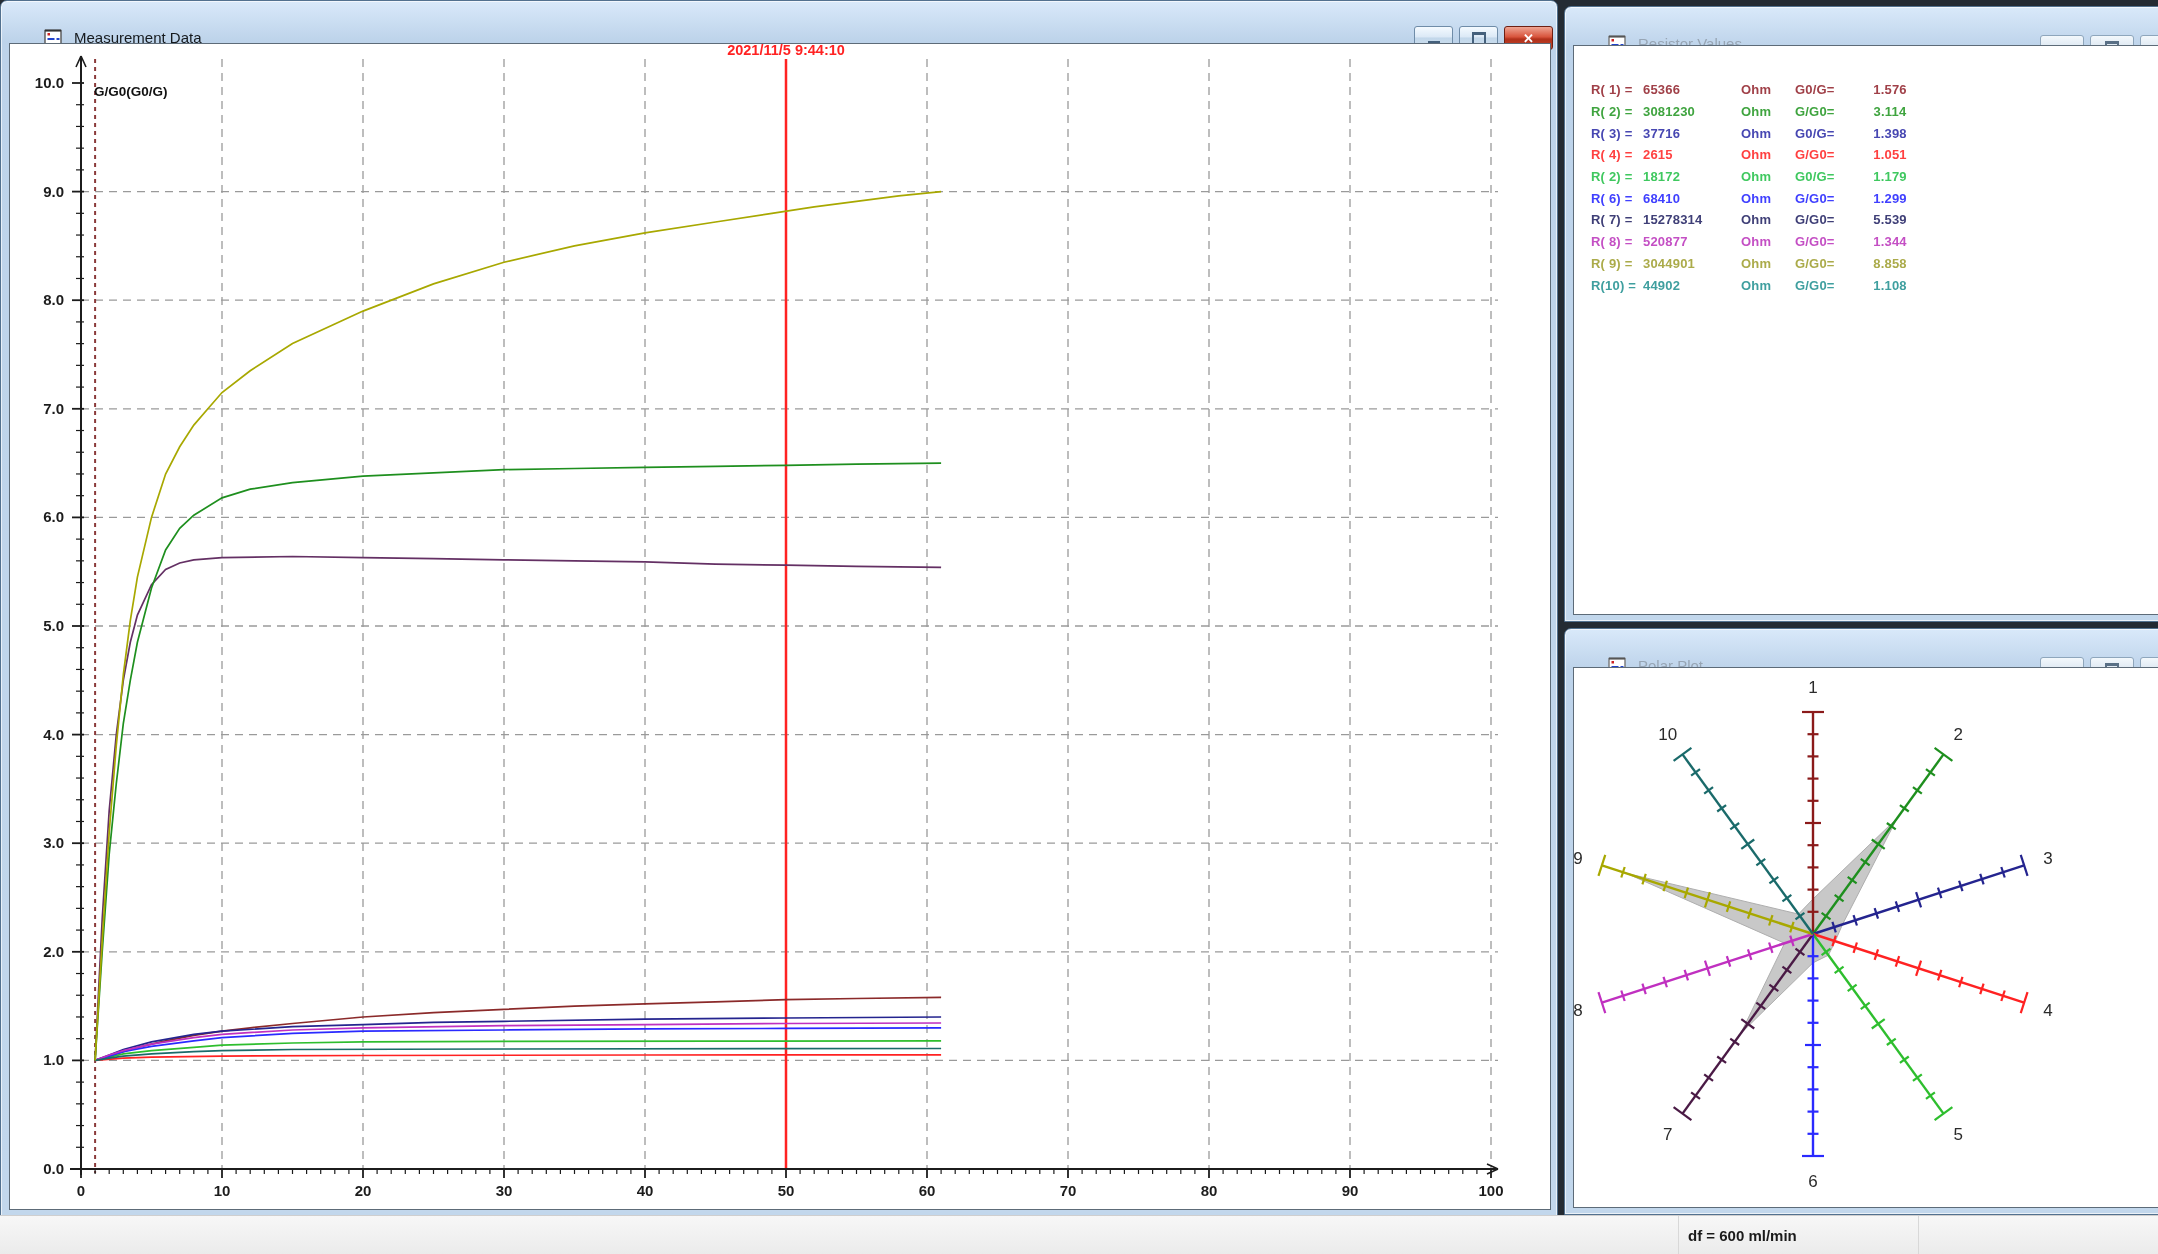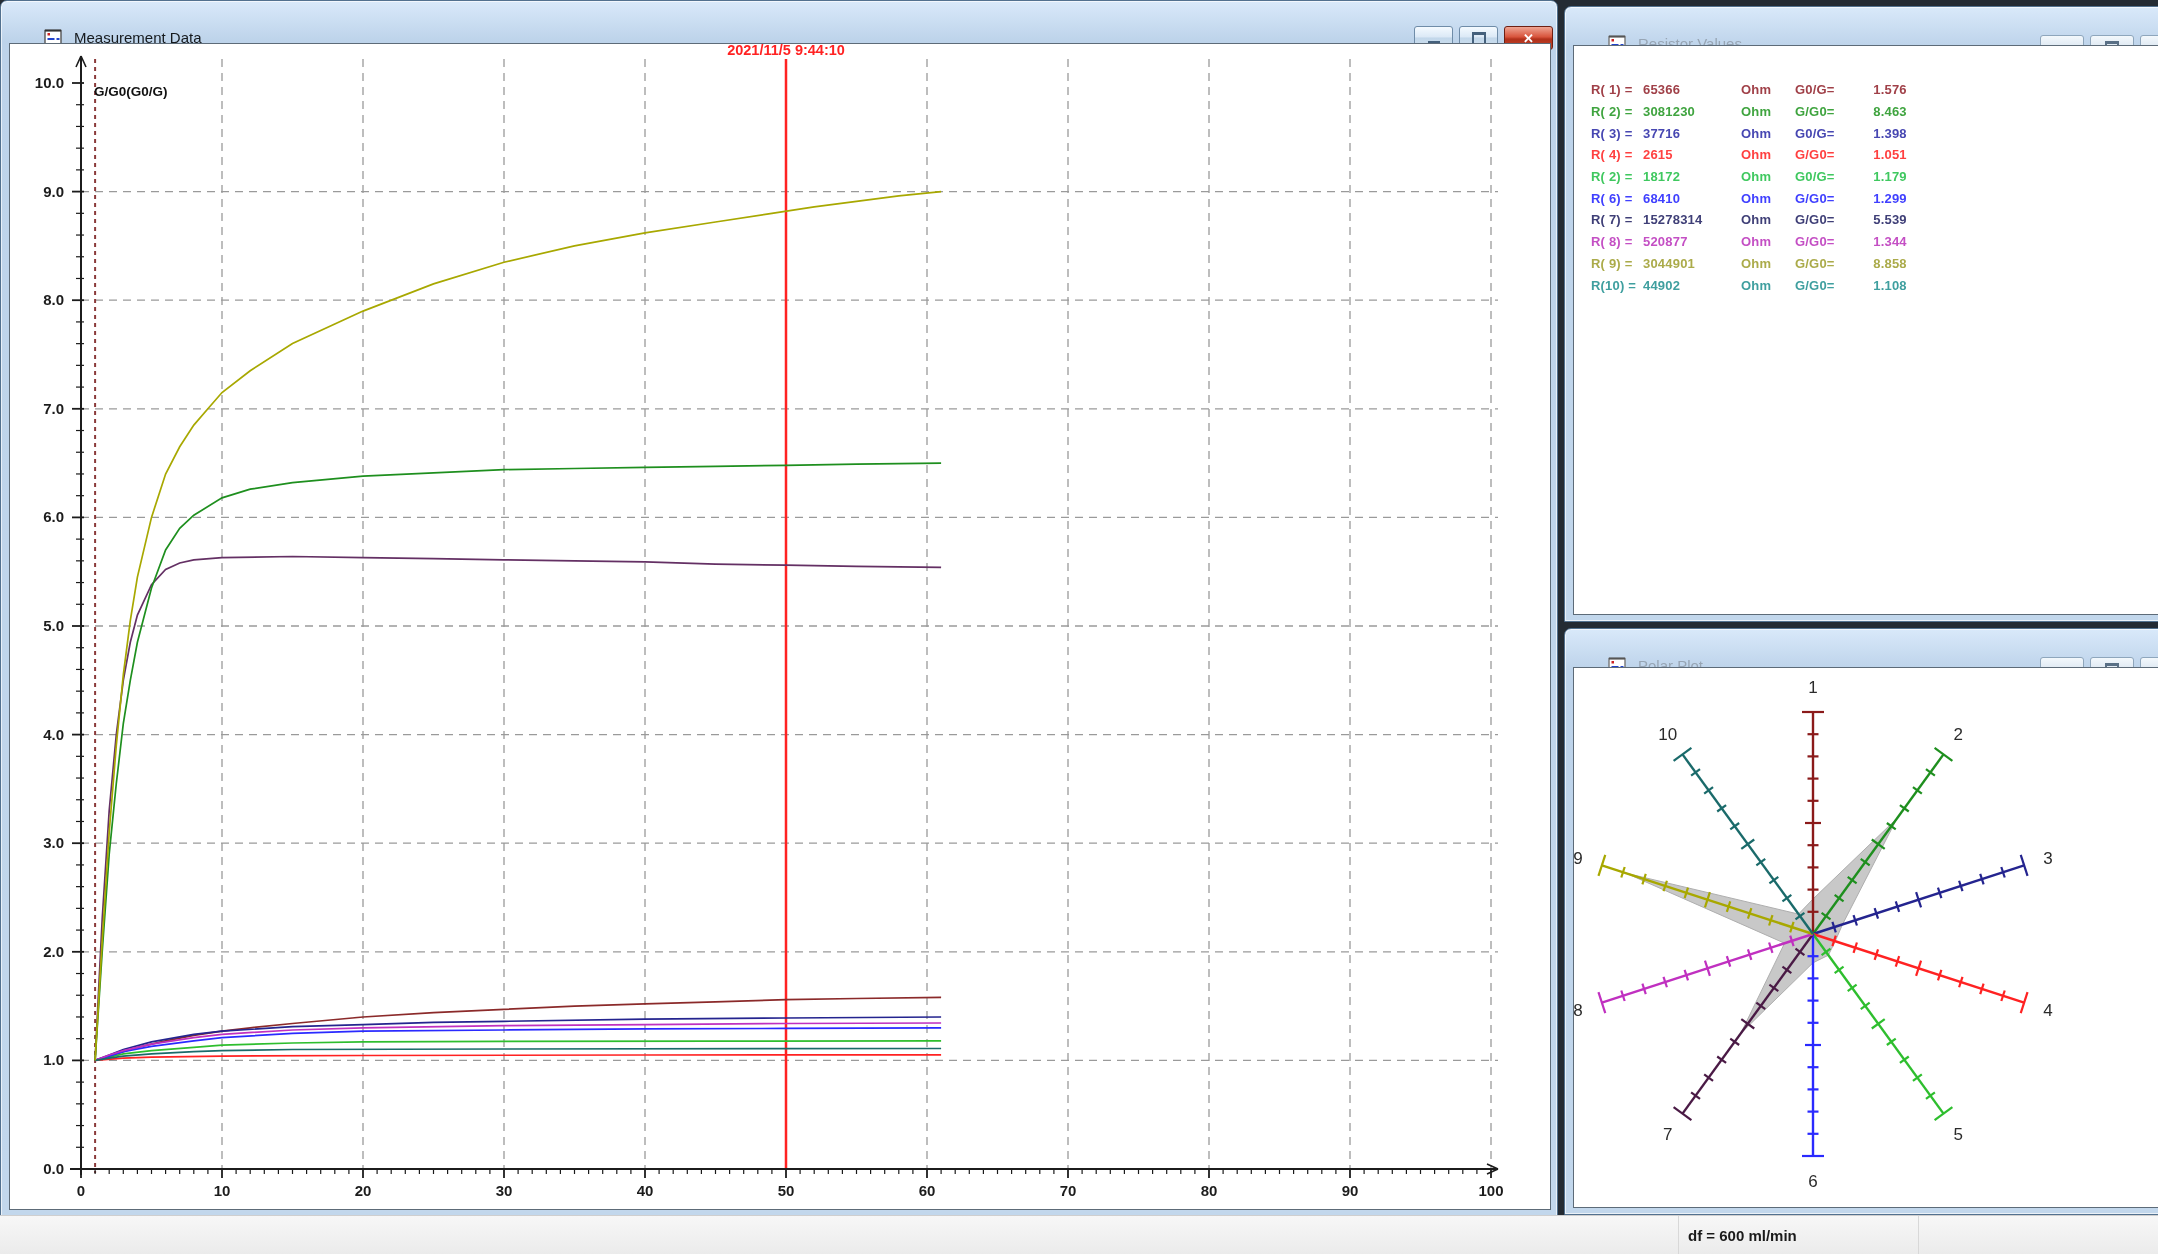--- a/index.html
+++ b/index.html
@@ -293,21 +293,21 @@
     <div class="tb-btn" style="left:496px;top:11px;width:42px;">
         <span class="glyph-max"></span>
       </div>
     <div class="tb-btn" style="left:546px;top:11px;width:44px;">
         <span class="glyph-x">✕</span>
       </div>
   </div>
   <div class="client" style="left:8px;top:38px;width:586px;height:568px;">
     <div class="res-rows" id="res-rows">
         <div class="res-row" style="color: rgb(160, 64, 72);"><span class="c-label">R( 1) =</span><span class="c-ohm">65366</span><span class="c-unit">Ohm</span><span class="c-glabel">G0/G=</span><span class="c-ratio">1.576</span></div>
-        <div class="res-row" style="color: rgb(63, 164, 63);"><span class="c-label">R( 2) =</span><span class="c-ohm">3081230</span><span class="c-unit">Ohm</span><span class="c-glabel">G/G0=</span><span class="c-ratio">8.463</span></div>
+        <div class="res-row" style="color: rgb(63, 164, 63);"><span class="c-label">R( 2) =</span><span class="c-ohm">3081230</span><span class="c-unit">Ohm</span><span class="c-glabel">G/G0=</span><span class="c-ratio">3.114</span></div>
         <div class="res-row" style="color: rgb(71, 71, 178);"><span class="c-label">R( 3) =</span><span class="c-ohm">37716</span><span class="c-unit">Ohm</span><span class="c-glabel">G0/G=</span><span class="c-ratio">1.398</span></div>
         <div class="res-row" style="color: rgb(255, 64, 64);"><span class="c-label">R( 4) =</span><span class="c-ohm">2615</span><span class="c-unit">Ohm</span><span class="c-glabel">G/G0=</span><span class="c-ratio">1.051</span></div>
         <div class="res-row" style="color: rgb(63, 200, 95);"><span class="c-label">R( 2) =</span><span class="c-ohm">18172</span><span class="c-unit">Ohm</span><span class="c-glabel">G0/G=</span><span class="c-ratio">1.179</span></div>
         <div class="res-row" style="color: rgb(64, 64, 255);"><span class="c-label">R( 6) =</span><span class="c-ohm">68410</span><span class="c-unit">Ohm</span><span class="c-glabel">G/G0=</span><span class="c-ratio">1.299</span></div>
         <div class="res-row" style="color: rgb(63, 63, 119);"><span class="c-label">R( 7) =</span><span class="c-ohm">15278314</span><span class="c-unit">Ohm</span><span class="c-glabel">G/G0=</span><span class="c-ratio">5.539</span></div>
         <div class="res-row" style="color: rgb(196, 79, 196);"><span class="c-label">R( 8) =</span><span class="c-ohm">520877</span><span class="c-unit">Ohm</span><span class="c-glabel">G/G0=</span><span class="c-ratio">1.344</span></div>
         <div class="res-row" style="color: rgb(171, 171, 74);"><span class="c-label">R( 9) =</span><span class="c-ohm">3044901</span><span class="c-unit">Ohm</span><span class="c-glabel">G/G0=</span><span class="c-ratio">8.858</span></div>
         <div class="res-row" style="color: rgb(63, 159, 159);"><span class="c-label">R(10) =</span><span class="c-ohm">44902</span><span class="c-unit">Ohm</span><span class="c-glabel">G/G0=</span><span class="c-ratio">1.108</span></div>
       </div>
   </div>

